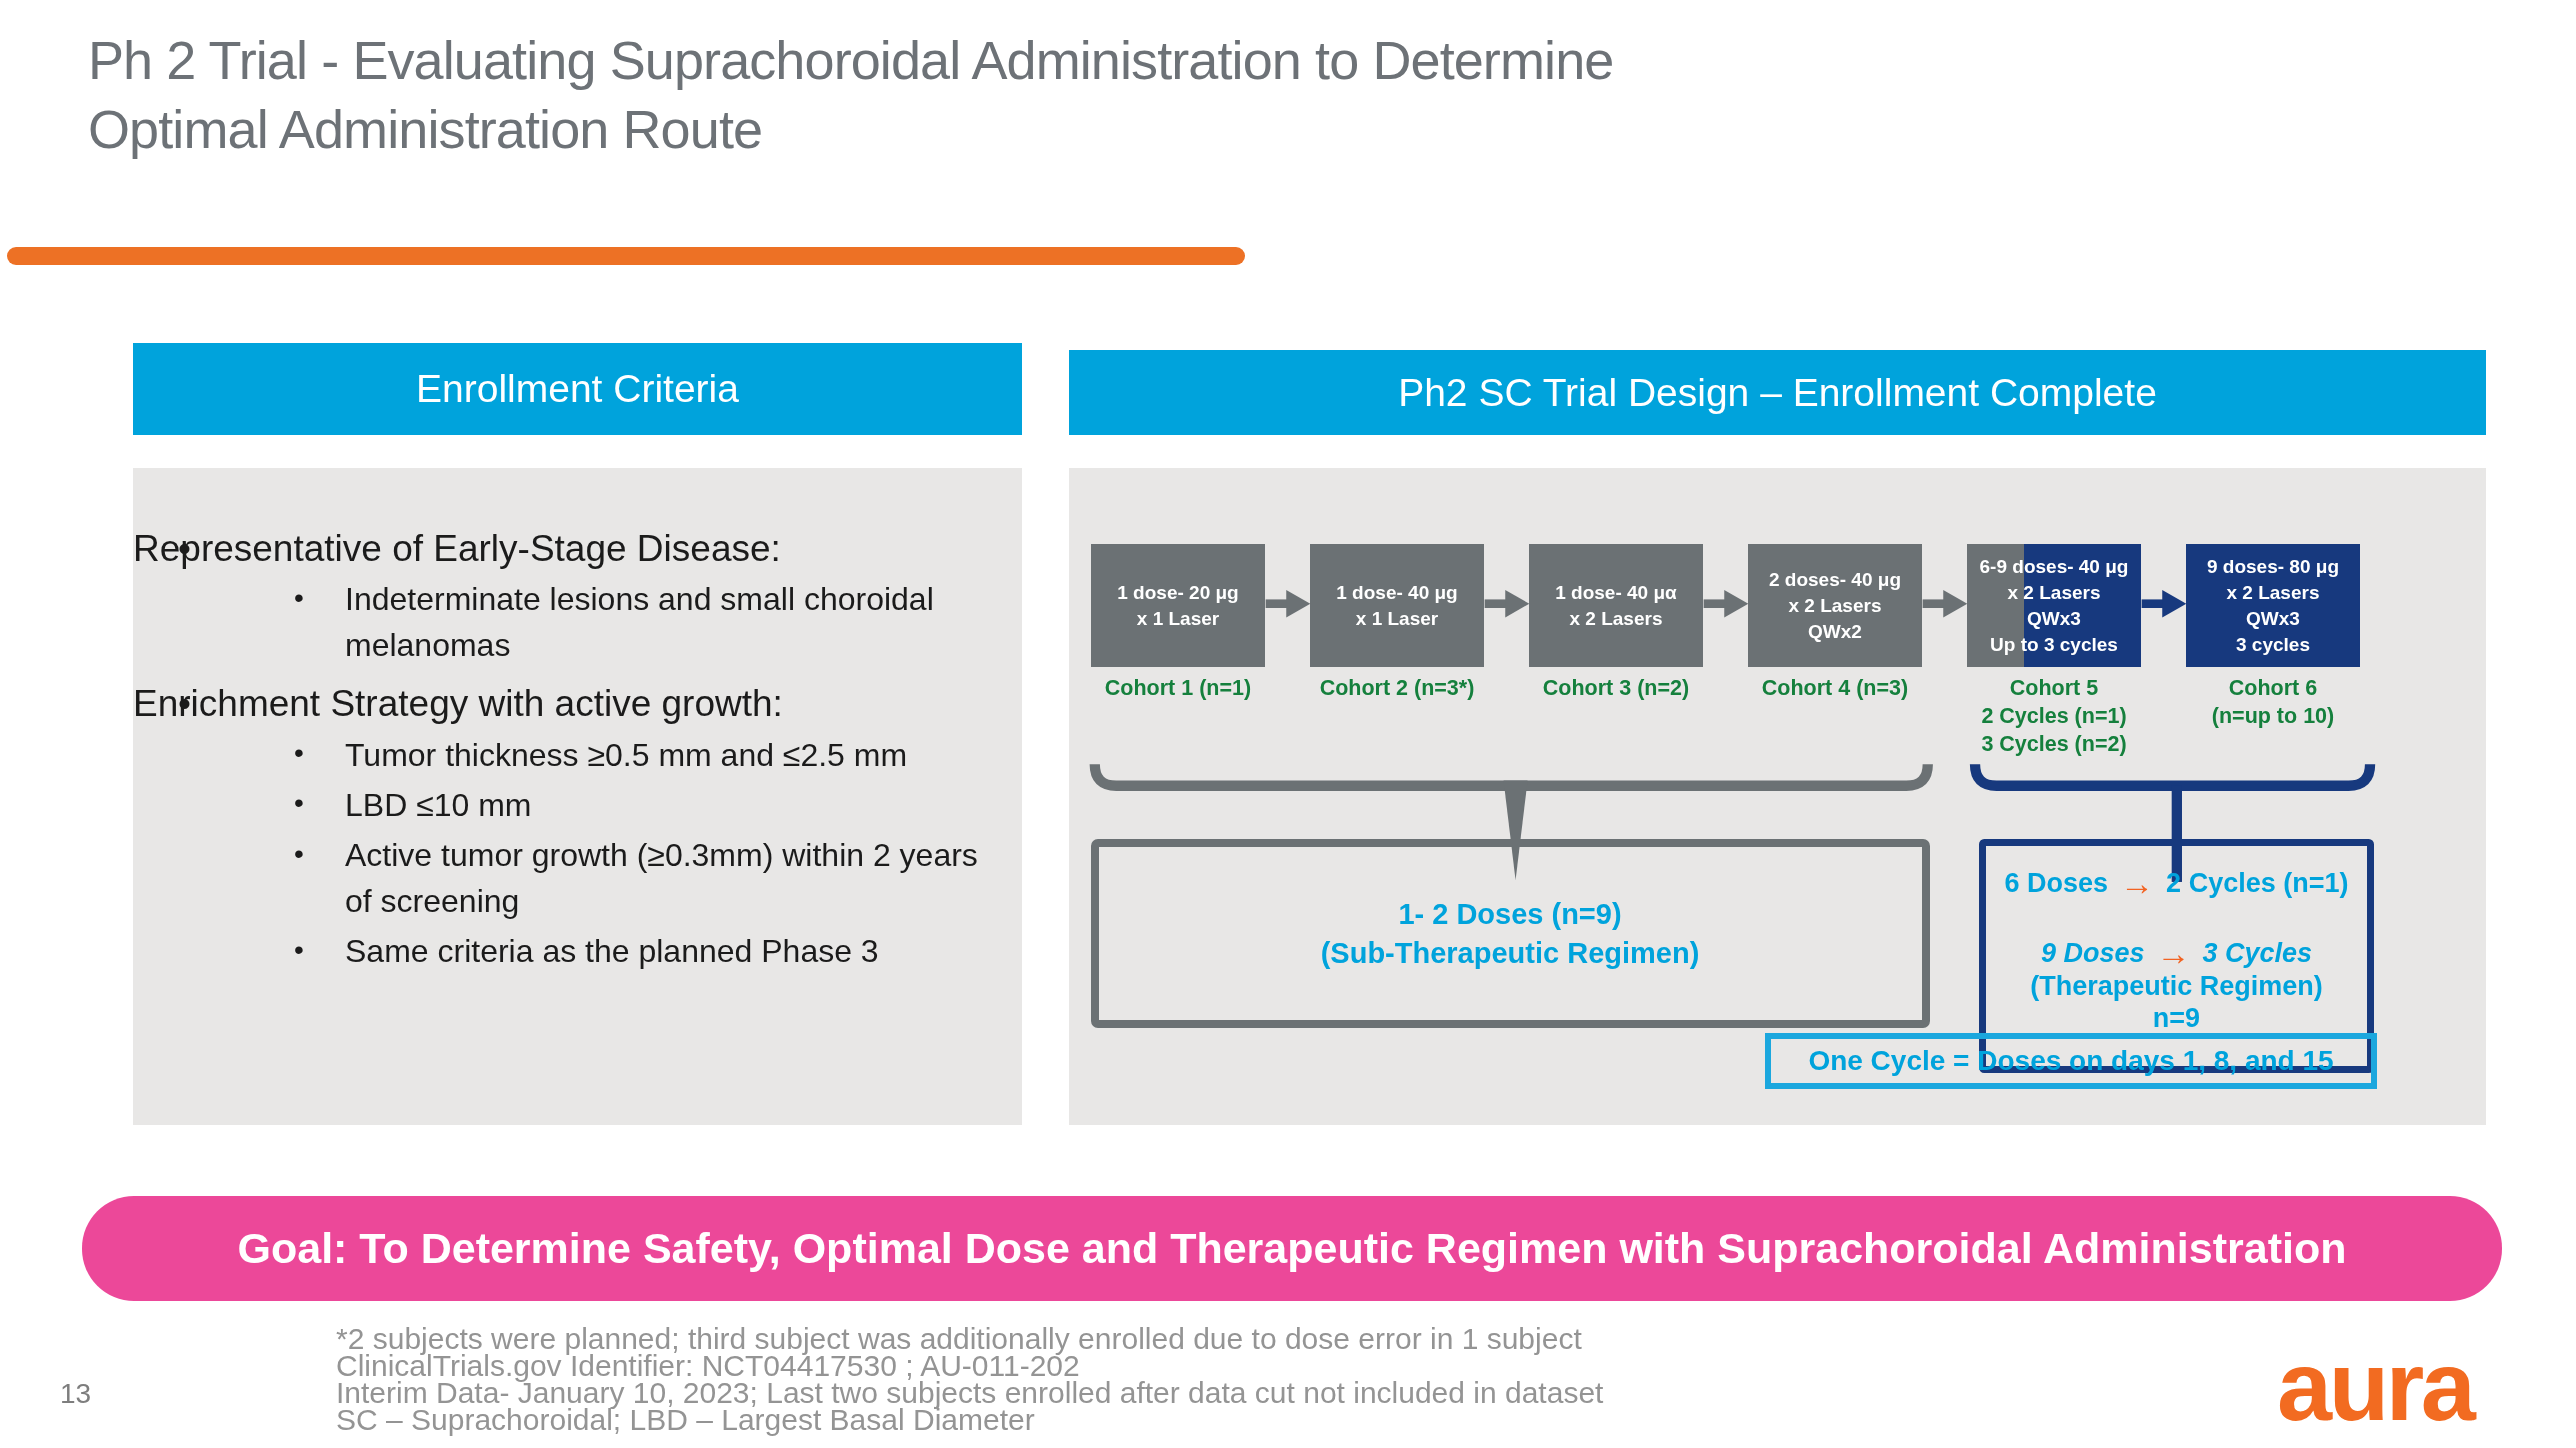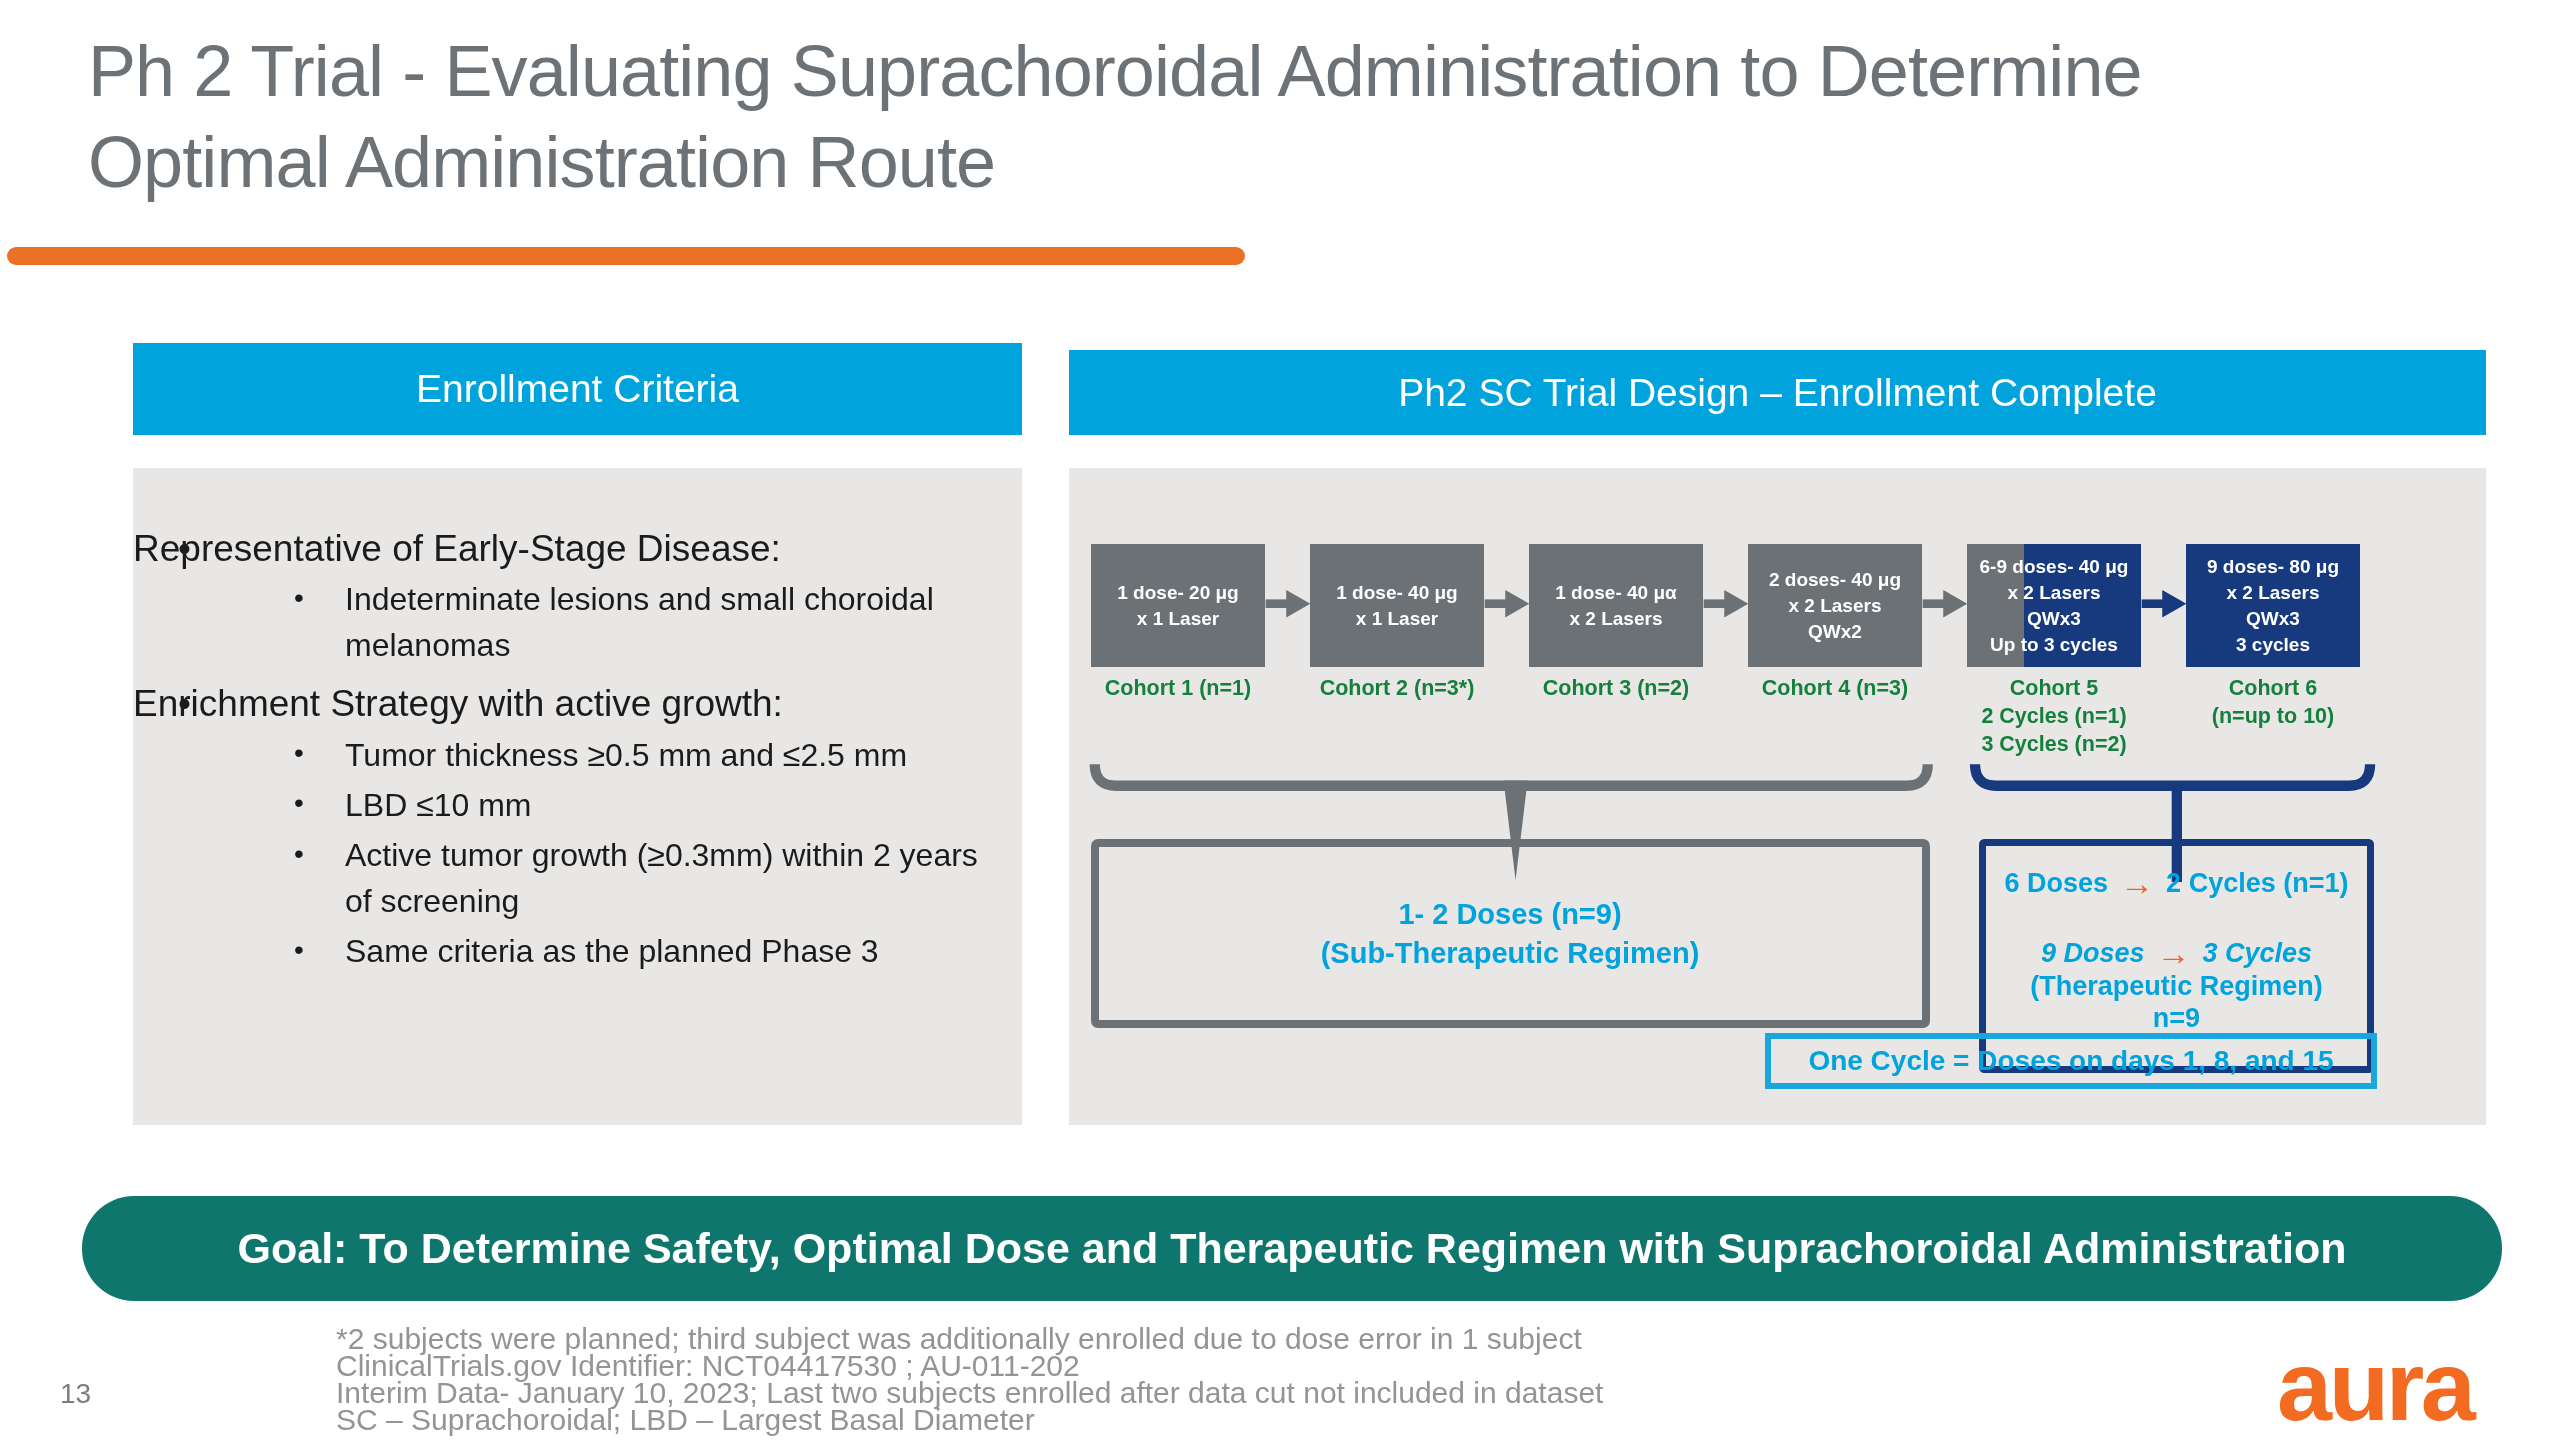--- a/index.html
+++ b/index.html
@@ -1,21 +1,21 @@
 <!DOCTYPE html>
 <html style="font-size:13.7px"><head>
 <meta charset="utf-8">
 <style>
   html,body{margin:0;padding:0;background:#ffffff;}
   .slide{position:relative;width:2576px;height:1449px;background:#ffffff;overflow:hidden;
          font-family:"Liberation Sans","DejaVu Sans",sans-serif;}
 
   
   .page-title{position:absolute;left:88px;top:26px;width:2404px;
-    font-size:72px;line-height:1.27;letter-spacing:-0.9px;color:#6D7277;white-space:pre-line;}
+    font-size:54px;line-height:1.27;letter-spacing:-0.9px;color:#6D7277;white-space:pre-line;}
   .title-bar{position:absolute;left:6.9px;top:247px;width:1238px;height:18px;
     background:#ED7125;border-radius:9.4px;}
 
   
   .sec-header{position:absolute;background:#00A3DC;color:#ffffff;
     display:flex;align-items:center;justify-content:center;font-size:39px;}
   .sec-header.left{left:133px;top:343px;width:889px;height:92px;}
   .sec-header.right{left:1069px;top:350px;width:1417px;height:85px;}
 
   
@@ -57,21 +57,21 @@
   .ther-line{line-height:32px;white-space:nowrap;}
   .arrow-glyph{color:#F26322;font-weight:bold;font-size:34px;line-height:26px;}
 
   .cycle-box{position:absolute;left:696px;top:565px;width:612px;height:56px;
     border:6px solid #1BA7DE;box-sizing:border-box;
     display:flex;align-items:center;justify-content:center;
     color:#00A3DC;font-weight:bold;font-size:28px;white-space:nowrap;}
 
   
   .goal-banner{position:absolute;left:82px;top:1196px;width:2420px;height:105px;
-    background:#0f766e;border-radius:52px;display:flex;align-items:center;justify-content:center;
+    background:#ec4899;border-radius:52px;display:flex;align-items:center;justify-content:center;
     color:#ffffff;font-weight:bold;font-size:43px;white-space:nowrap;}
 
   
   .footnotes{position:absolute;left:336px;top:1325px;color:#949494;font-size:30px;line-height:27px;}
   .page-number{position:absolute;left:60px;top:1378px;color:#7E7E7E;font-size:28px;}
   .logo{position:absolute;left:2277px;top:1336px;color:#F26B21;font-weight:bold;
     font-size:99px;line-height:1;letter-spacing:-3.4px;}
 </style>
 </head>
 <body>

